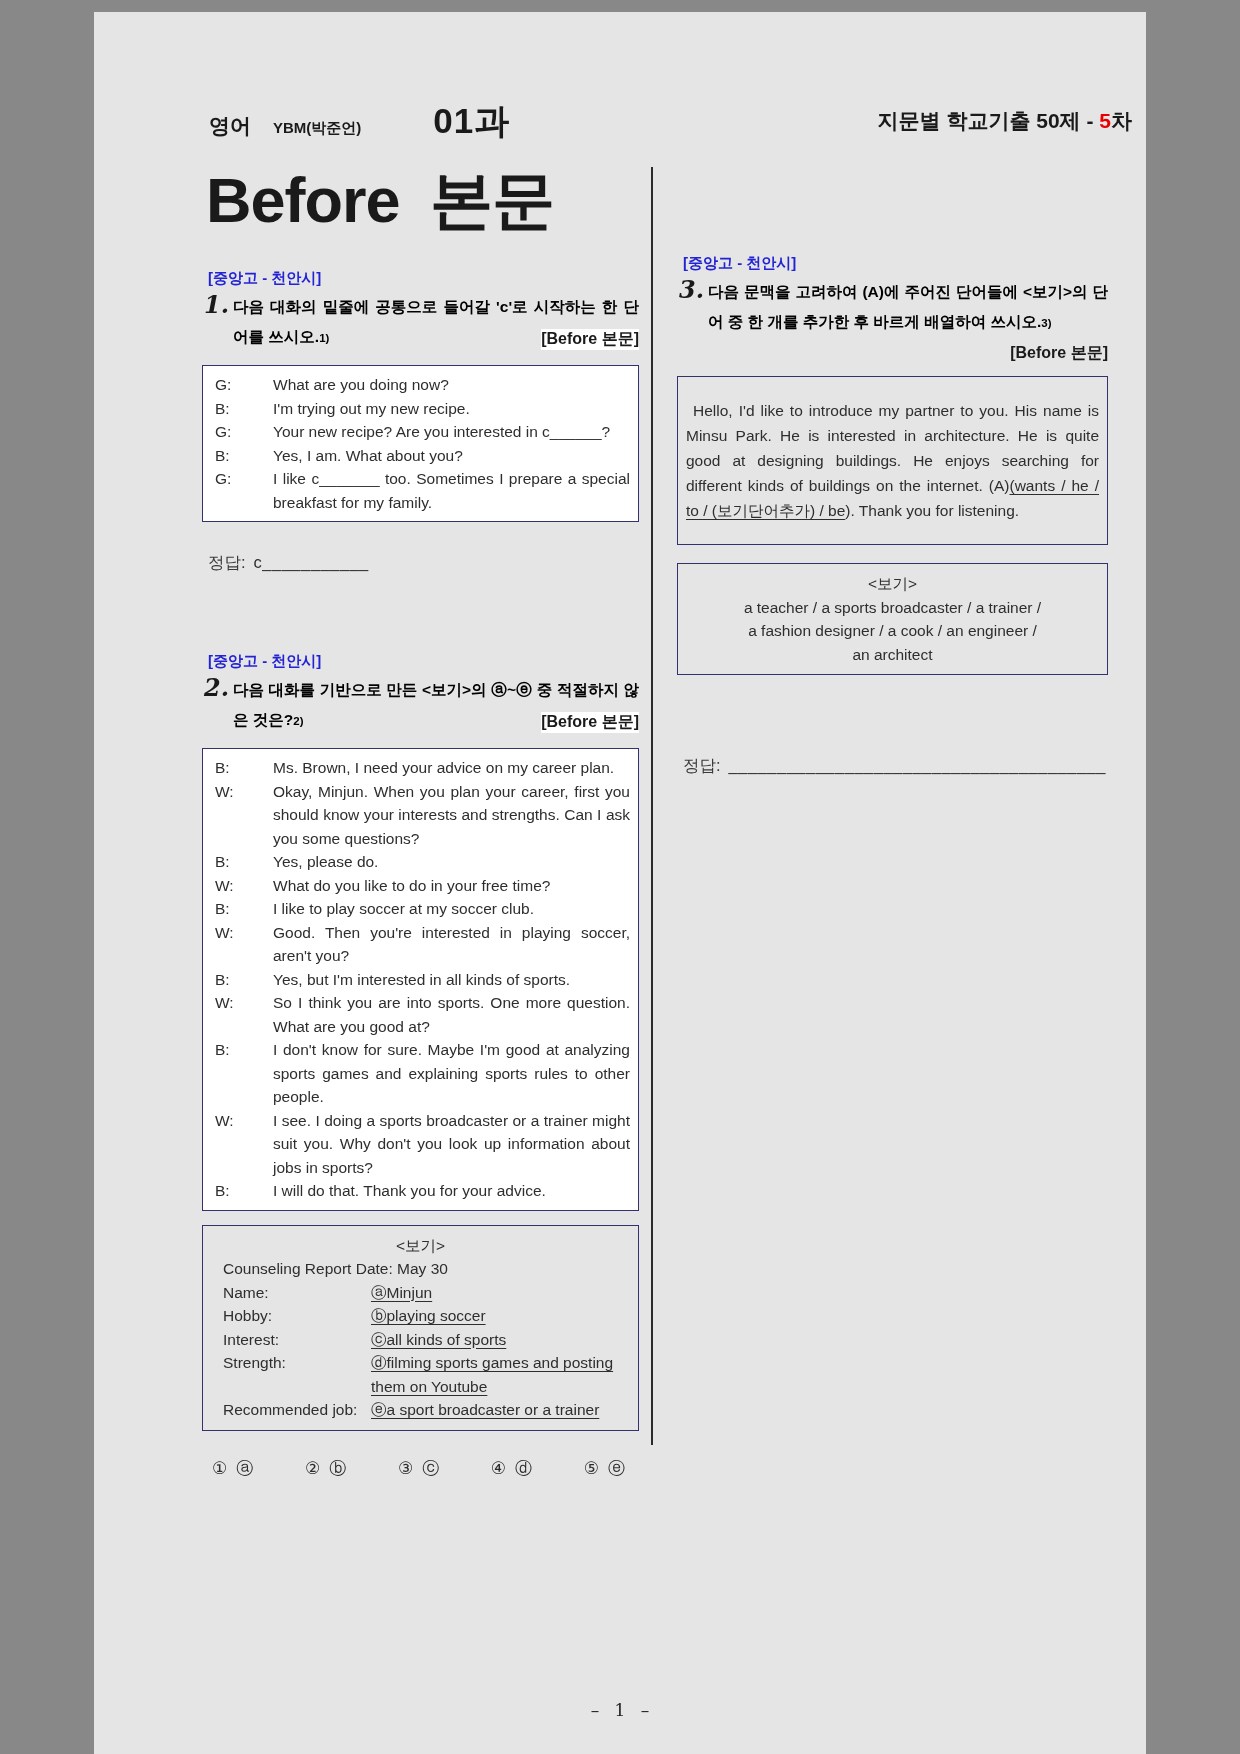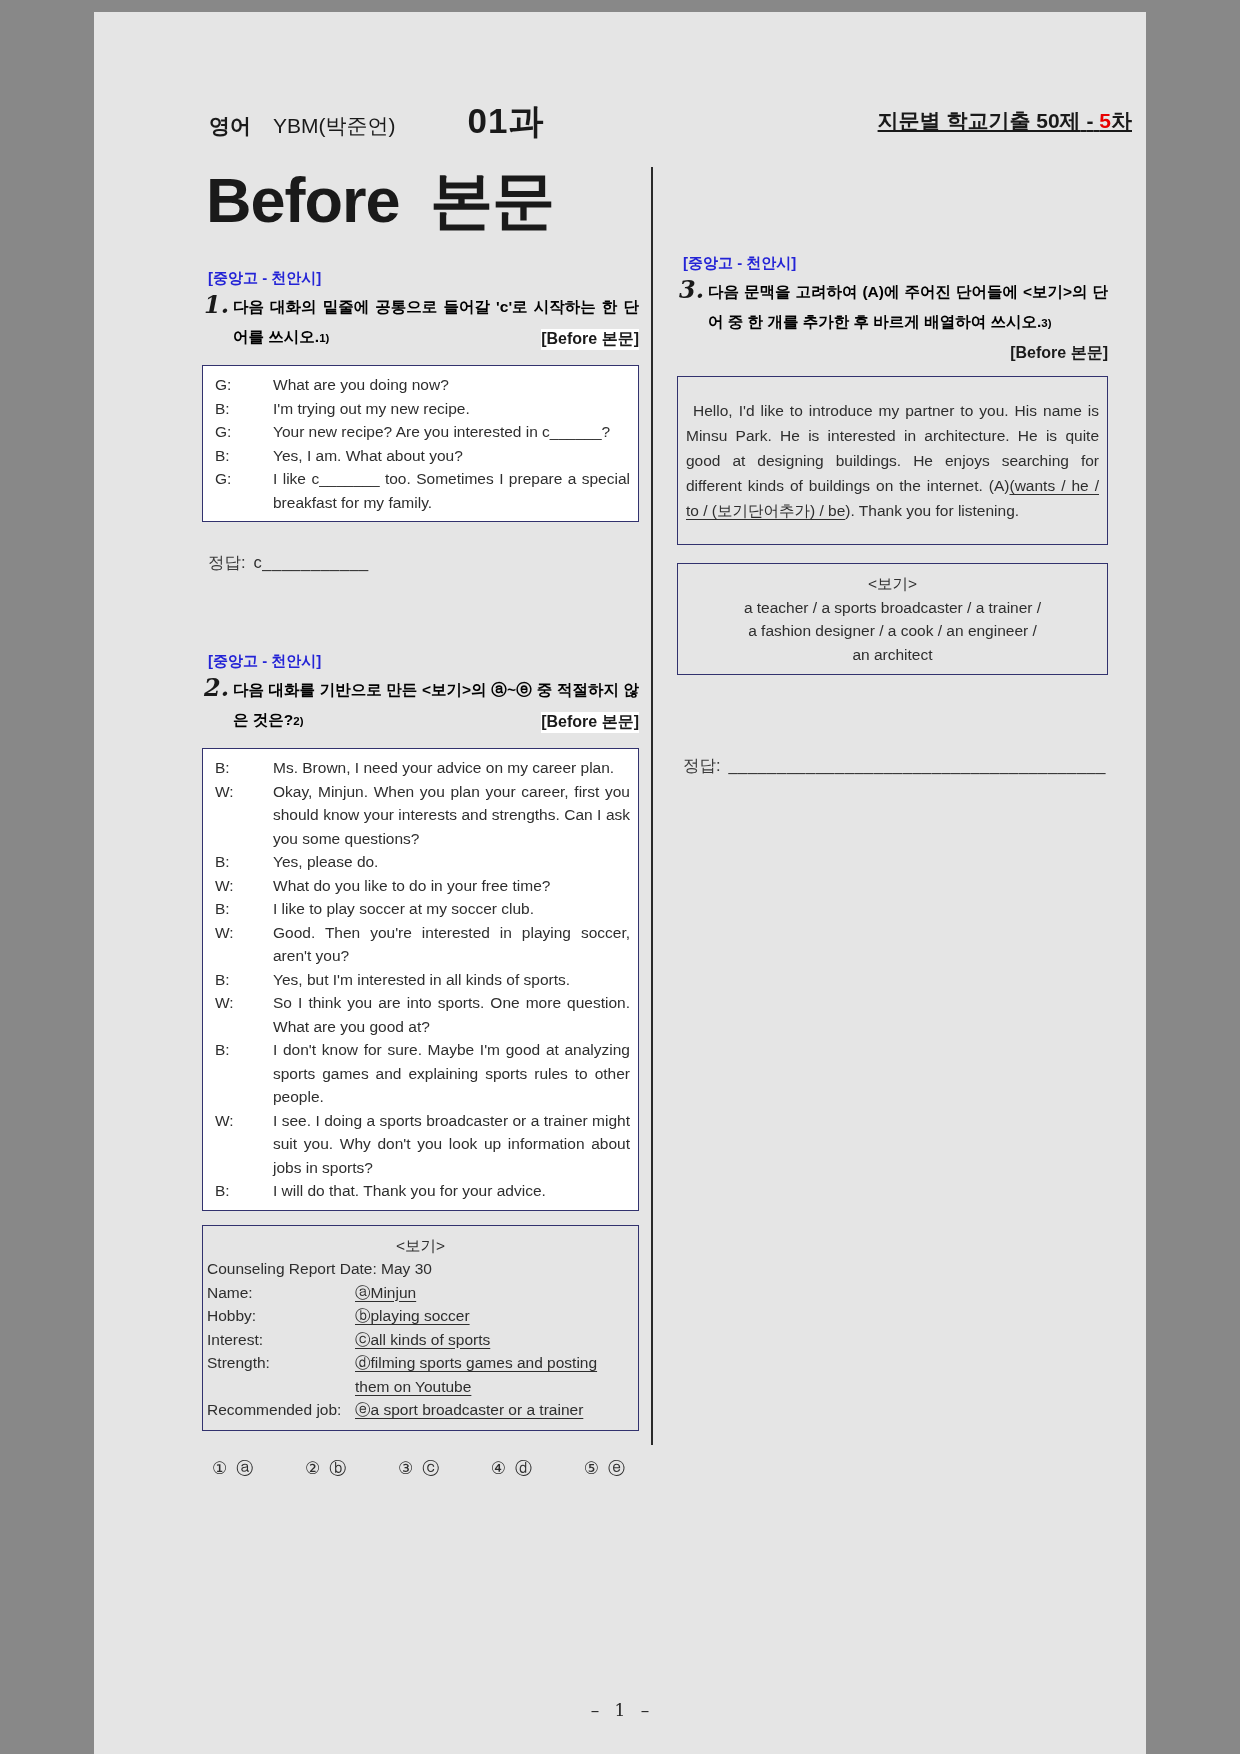--- a/index.html
+++ b/index.html
@@ -4,24 +4,24 @@
 <style>
   * { margin:0; padding:0; box-sizing:border-box; }
   body { background:#888; font-family:"Liberation Sans","DejaVu Sans",sans-serif; }
   .page {
     position:relative; width:1052px; height:1754px; margin:12px auto;
     background:#e5e5e5; color:#1a1a1a; overflow:hidden;
   }
   
   .header-left { position:absolute; left:115px; top:86px; display:flex; align-items:baseline; }
   .hdr-subject { font-size:21px; font-weight:bold; }
-  .hdr-publisher { font-size:21px; font-weight:normal; margin-left:22px; }
+  .hdr-publisher { font-size:15px; font-weight:bold; margin-left:22px; }
   .hdr-lesson { font-size:35px; font-weight:bold; margin-left:72px; letter-spacing:1px; }
   .header-right { position:absolute; left:638px; top:95px; width:400px; text-align:right;
-    font-size:21px; font-weight:bold; white-space:nowrap;text-decoration:underline; }
+    font-size:21px; font-weight:bold; white-space:nowrap; }
   .hdr-red { color:#e80000; }
   .bear { position:absolute; left:1056px; top:70px; width:96px; height:84px; }
   
   .page-title { position:absolute; left:112px; top:146px; font-size:63px; font-weight:bold;
     letter-spacing:-1px; word-spacing:14px; }
   
   .divider { position:absolute; left:557px; top:155px; width:2px; height:1278px; background:#2a2a2a; }
   
   .col-left  { position:absolute; left:108px; top:257px; width:437px; }
   .col-right { position:absolute; left:583px; top:242px; width:431px; }
@@ -42,21 +42,21 @@
   .dtx { text-align:justify; padding-right:2px; }
   .passage-box { border:1.5px solid #32326e; padding:21px 8px; margin-top:8px;
     font-size:15.5px; line-height:25px; color:#2e2e2e; }
   .passage { text-align:justify; text-indent:7px; }
   .ul { text-decoration:underline; text-underline-offset:3px; }
   
   .answer { margin-top:30px; font-size:16.5px; color:#3a3a3a; padding-left:6px; }
   .answer .aval { margin-left:8px; color:#2e2e2e; letter-spacing:0.5px; }
   .answer-right { margin-top:80px; }
   
-  .bogi-box { border:1.5px solid #32326e; padding:8px 4px; margin-top:14px;
+  .bogi-box { border:1.5px solid #32326e; padding:8px 20px; margin-top:14px;
     font-size:15.5px; line-height:23.5px; color:#2e2e2e; }
   .bogi-title { text-align:center; }
   .rrow { display:flex; }
   .rlabel { min-width:148px; flex-shrink:0; }
   .rvalue { text-decoration:underline; text-underline-offset:3px; }
   .bogi-center { text-align:center; }
   
   .choices { display:flex; justify-content:space-between; margin-top:26px; padding:0 14px 0 10px;
     font-size:17px; color:#2e2e2e; }
   .choice .mark { margin-left:9px; }

